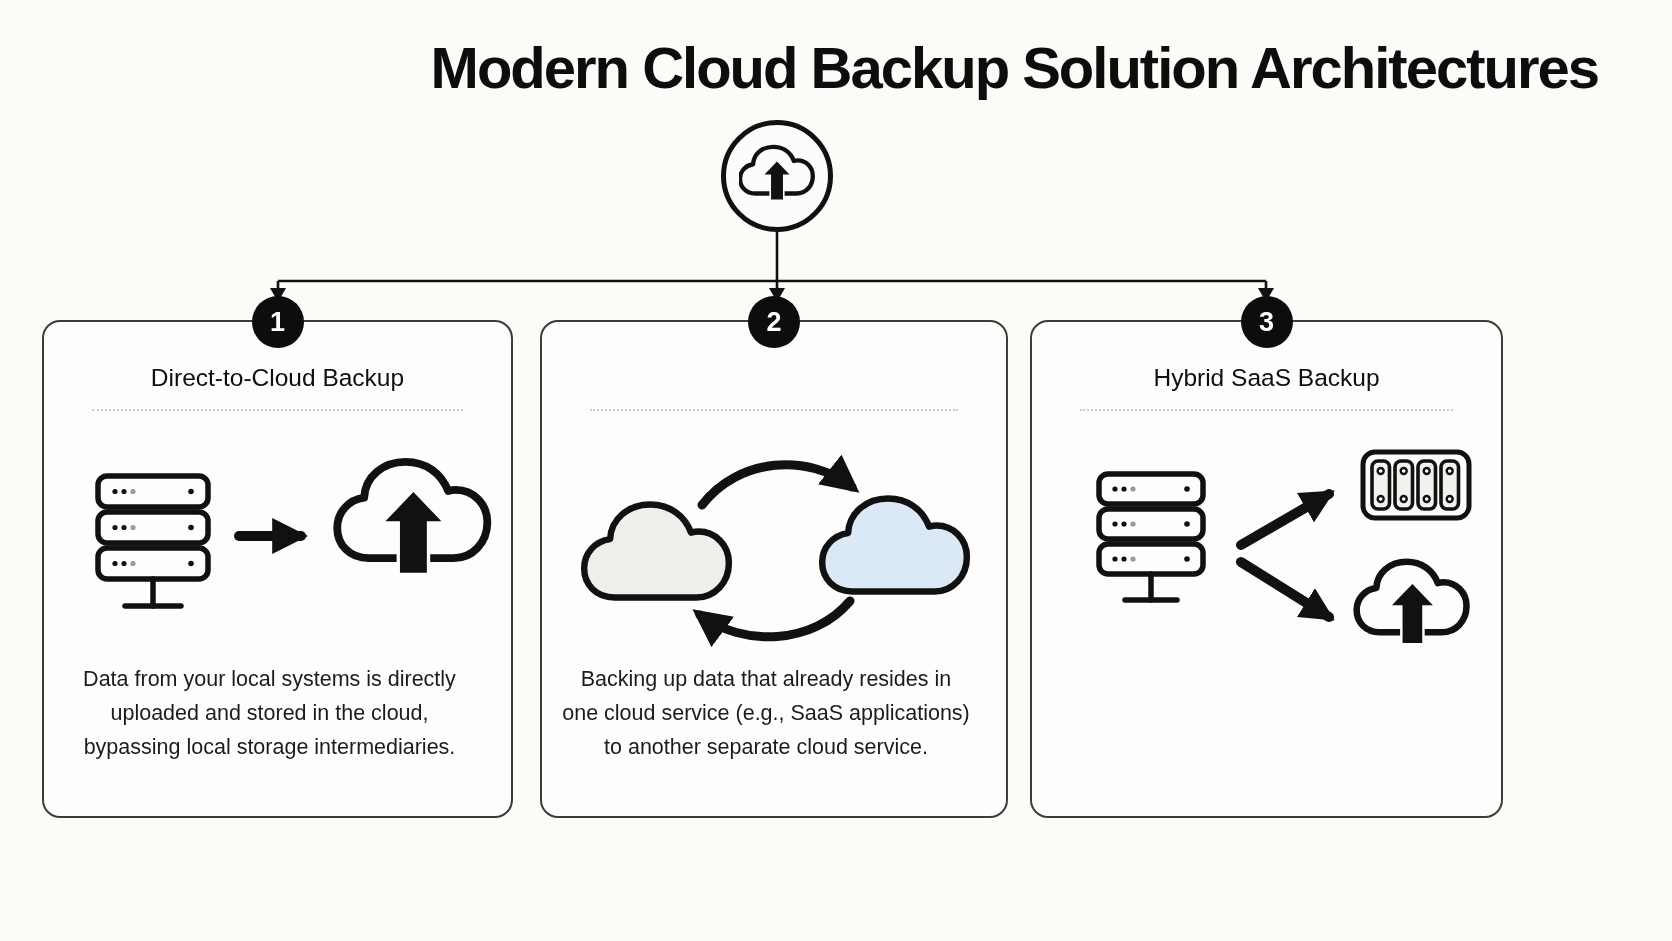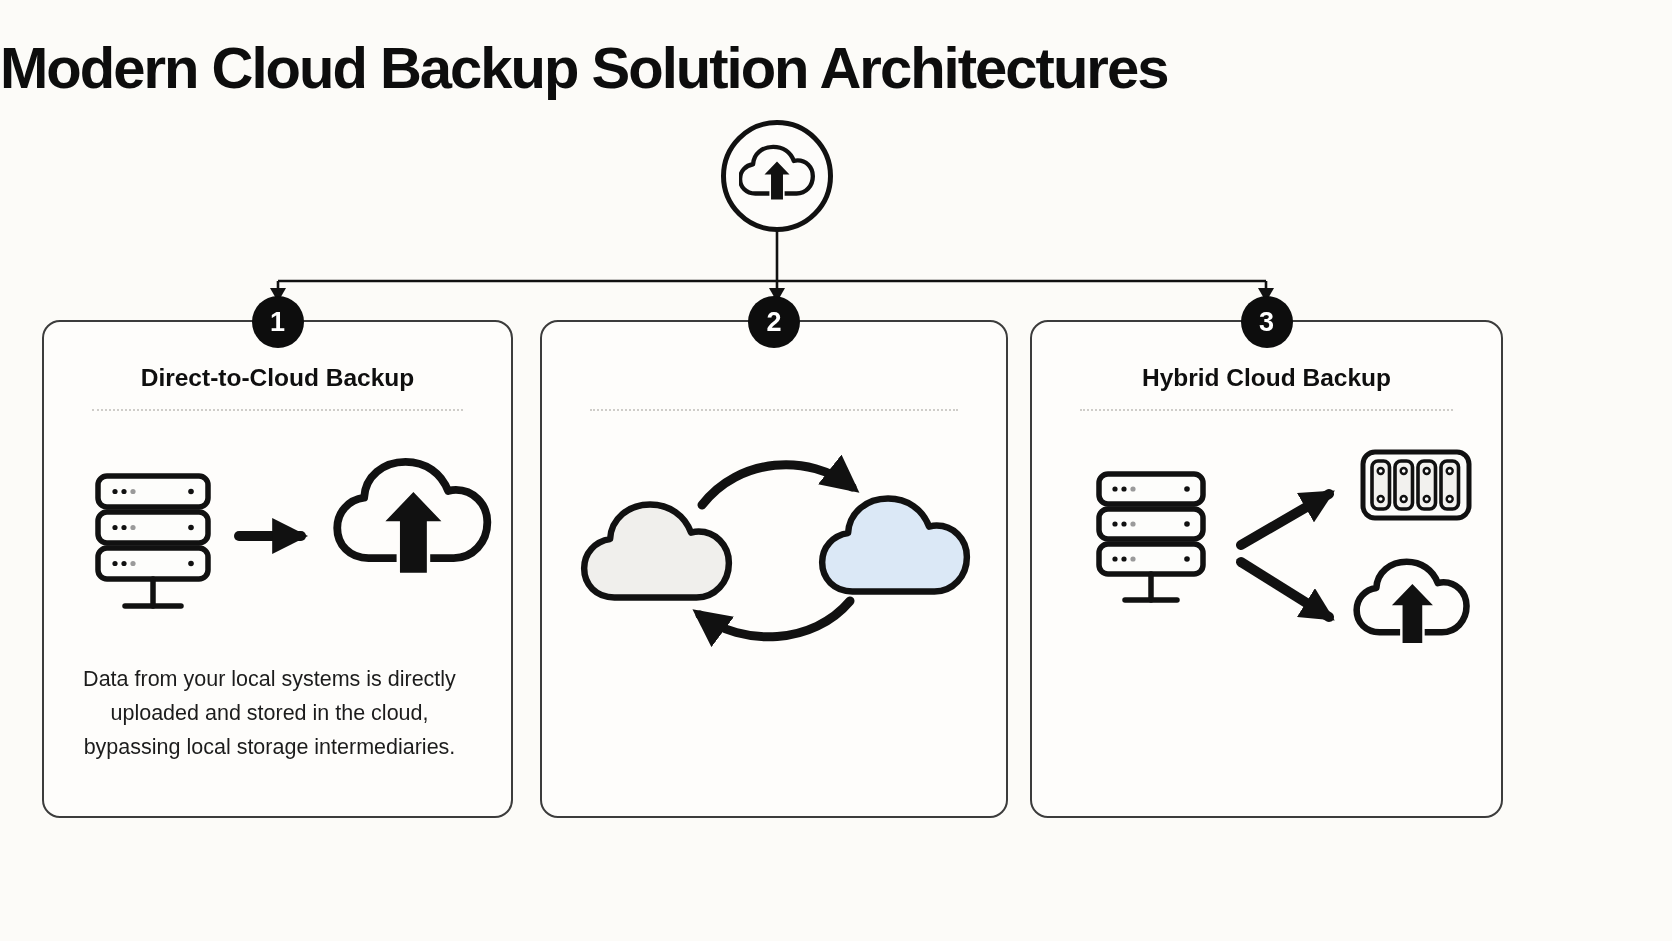--- a/index.html
+++ b/index.html
@@ -8,21 +8,21 @@
     font-family:"Liberation Sans","DejaVu Sans",sans-serif;
     background:#fcfbf8;
     position:relative;
     overflow:hidden;
     color:#111;
   }
   .stage { position:absolute; inset:0; }
 
   .page-title {
     position:absolute; top:34px; left:0; width:1598px;
-    text-align:left;
+    text-align:right;
     font-size:58px; font-weight:700; letter-spacing:-2px; color:#0d0d0d;
   }
 
   .root-circle {
     position:absolute; top:120px; left:721px;
     width:112px; height:112px;
     border:5px solid #111; border-radius:50%;
     background:#fdfcfa;
     display:flex; align-items:center; justify-content:center;
   }
@@ -43,21 +43,21 @@
     position:absolute; top:-26px; left:50%; transform:translateX(-50%);
     width:52px; height:52px; border-radius:50%;
     background:#0d0d0d; color:#fff;
     font-size:27px; font-weight:700;
     display:flex; align-items:center; justify-content:center;
   }
 
   .card-title {
     position:absolute; top:42px; left:0; right:0;
     text-align:center;
-    font-size:24.5px; font-weight:700; color:#0f0f0f;
+    font-size:24.5px; font-weight:400; color:#0f0f0f;
   }
 
   .card-divider {
     position:absolute; top:87px; left:48px; right:48px;
     border-top:2px dotted #cfcdc9;
   }
 
   .icon-zone {
     position:absolute; top:108px; left:0; right:0; height:226px;
     display:flex; align-items:center; justify-content:center;
@@ -160,25 +160,26 @@
         <g transform="translate(266,56) scale(1.08)">
           <path d="M 30 93 C 13 93 2 81 2 66 C 2 52 12 41 26 39 C 27 20 43 7 63 7 C 81 7 95 17 101 33 C 103 32.5 105 32 108 32 C 123 32 136 44 136 61 C 136 79 123 93 106 93 Z" fill="#dbe8f6" stroke="#111" stroke-width="6" stroke-linejoin="round" stroke-linecap="round"></path>
         </g>
 
         <g fill="none" stroke="#111" stroke-width="9" stroke-linecap="round">
           <path d="M 148 70 C 185 22 255 18 298 52" marker-end="url(#ah2)"></path>
           <path d="M 296 166 C 259 210 189 212 146 180" marker-end="url(#ah2)"></path>
         </g>
       </svg>
     </div>
+    <p class="card-desc">Backing up data that already resides in one cloud service (e.g., SaaS applications) to another separate cloud service.</p>
   </section>
 
   <section class="card card-3">
     <div class="badge">3</div>
-    <h2 class="card-title">Hybrid Cloud Backup</h2>
+    <h2 class="card-title">Hybrid SaaS Backup</h2>
     <div class="card-divider"></div>
     <div class="icon-zone">
       <svg width="432" height="222" viewBox="0 0 432 222">
         <defs>
           <marker id="ah3" viewBox="0 0 10 10" refX="8" refY="5" markerWidth="3.4" markerHeight="3.4" orient="auto">
             <path d="M0,0 L10,5 L0,10 Z" fill="#111"></path>
           </marker>
         </defs>
 
         <g>

